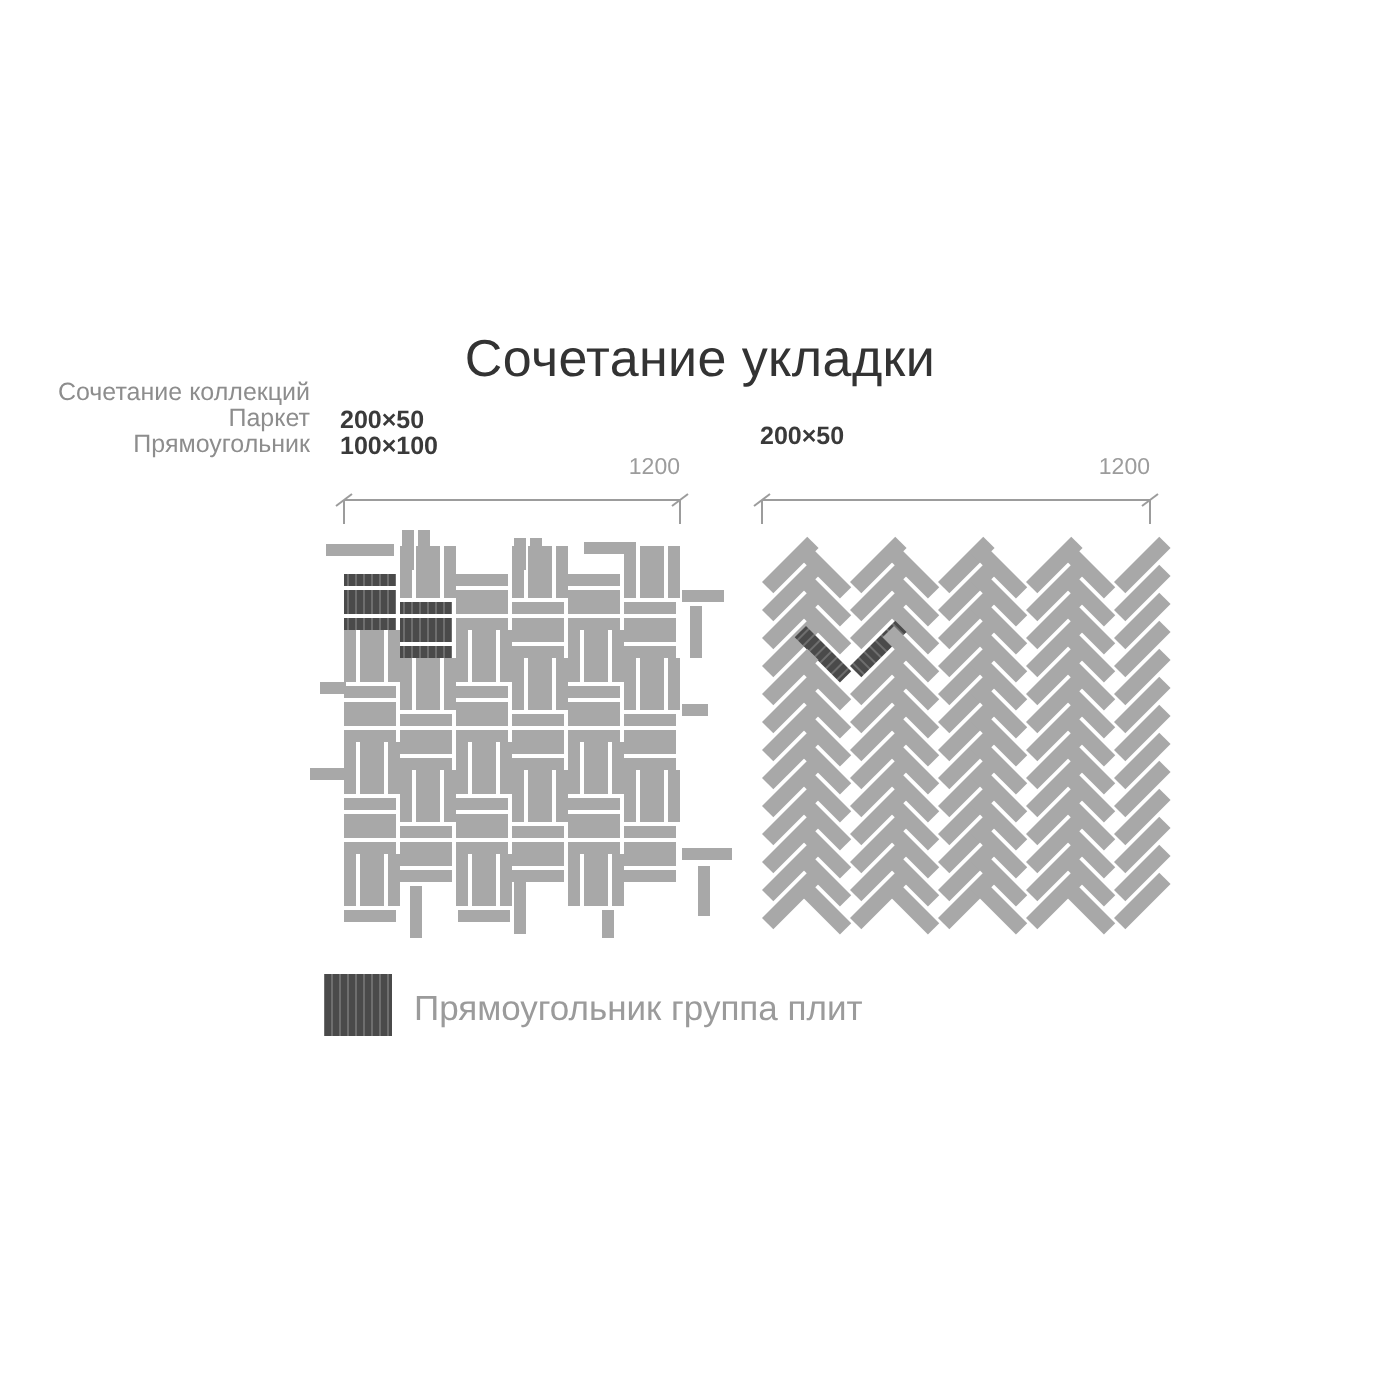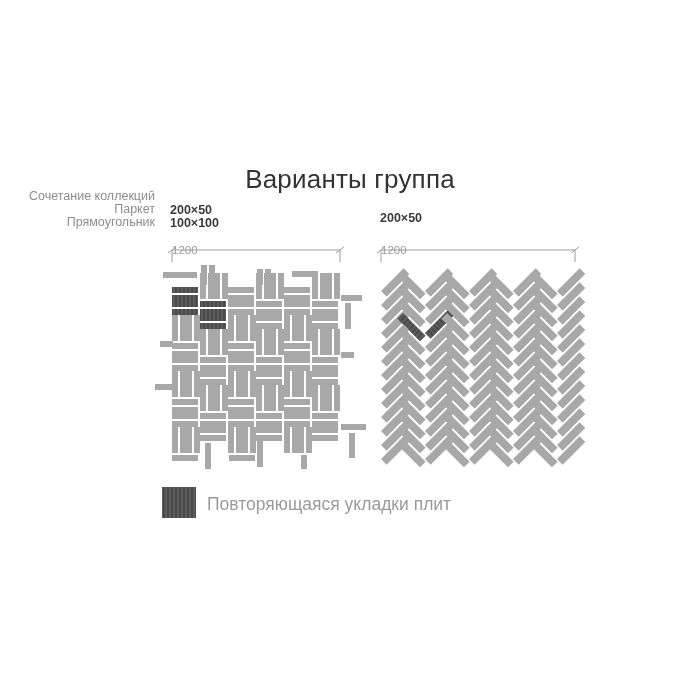--- a/index.html
+++ b/index.html
@@ -18,21 +18,21 @@
   }
   .sizes-left{
     position:absolute;top:204px;left:170px;
     font-size:12.5px;font-weight:700;line-height:12.5px;color:#3a3a3a;white-space:nowrap;
   }
   .size-right{
     position:absolute;top:211px;left:380px;
     font-size:12.5px;font-weight:700;color:#3a3a3a;white-space:nowrap;
   }
   .dim{
-    position:absolute;top:244px;text-align:left;
+    position:absolute;top:228px;text-align:right;
     font-size:11.5px;color:#9c9c9c;
   }
   .dim-left{left:172px;width:168px;}
   .dim-right{left:381px;width:194px;}
   .legend-label{
     position:absolute;top:494px;left:207px;
     font-size:17.5px;color:#9b9b9b;white-space:nowrap;
   }
 </style>
 </head>
@@ -304,33 +304,33 @@
         <line x1="381" y1="250" x2="381" y2="262" stroke="#9c9c9c" stroke-width="1"></line>
         <line x1="575" y1="250" x2="575" y2="262" stroke="#9c9c9c" stroke-width="1"></line>
         <line x1="377" y1="253" x2="385" y2="247" stroke="#9c9c9c" stroke-width="1"></line>
         <line x1="571" y1="253" x2="579" y2="247" stroke="#9c9c9c" stroke-width="1"></line>
       </g>
       <g shape-rendering="crispEdges">
         <rect x="162" y="487" width="34" height="31" fill="url(#hatchDark)"></rect>
       </g>
     </svg>
 
-  <div class="title">Варианты группа</div>
+  <div class="title">Сочетание укладки</div>
 
   <div class="collections">
     <div>Сочетание коллекций</div>
     <div>Паркет</div>
     <div>Прямоугольник</div>
   </div>
 
   <div class="sizes-left">
     <div>200×50</div>
     <div>100×100</div>
   </div>
 
   <div class="size-right">200×50</div>
 
   <div class="dim dim-left">1200</div>
   <div class="dim dim-right">1200</div>
 
-  <div class="legend-label">Повторяющаяся укладки плит</div>
+  <div class="legend-label">Прямоугольник группа плит</div>
 
 </div>
 
 </body></html>

